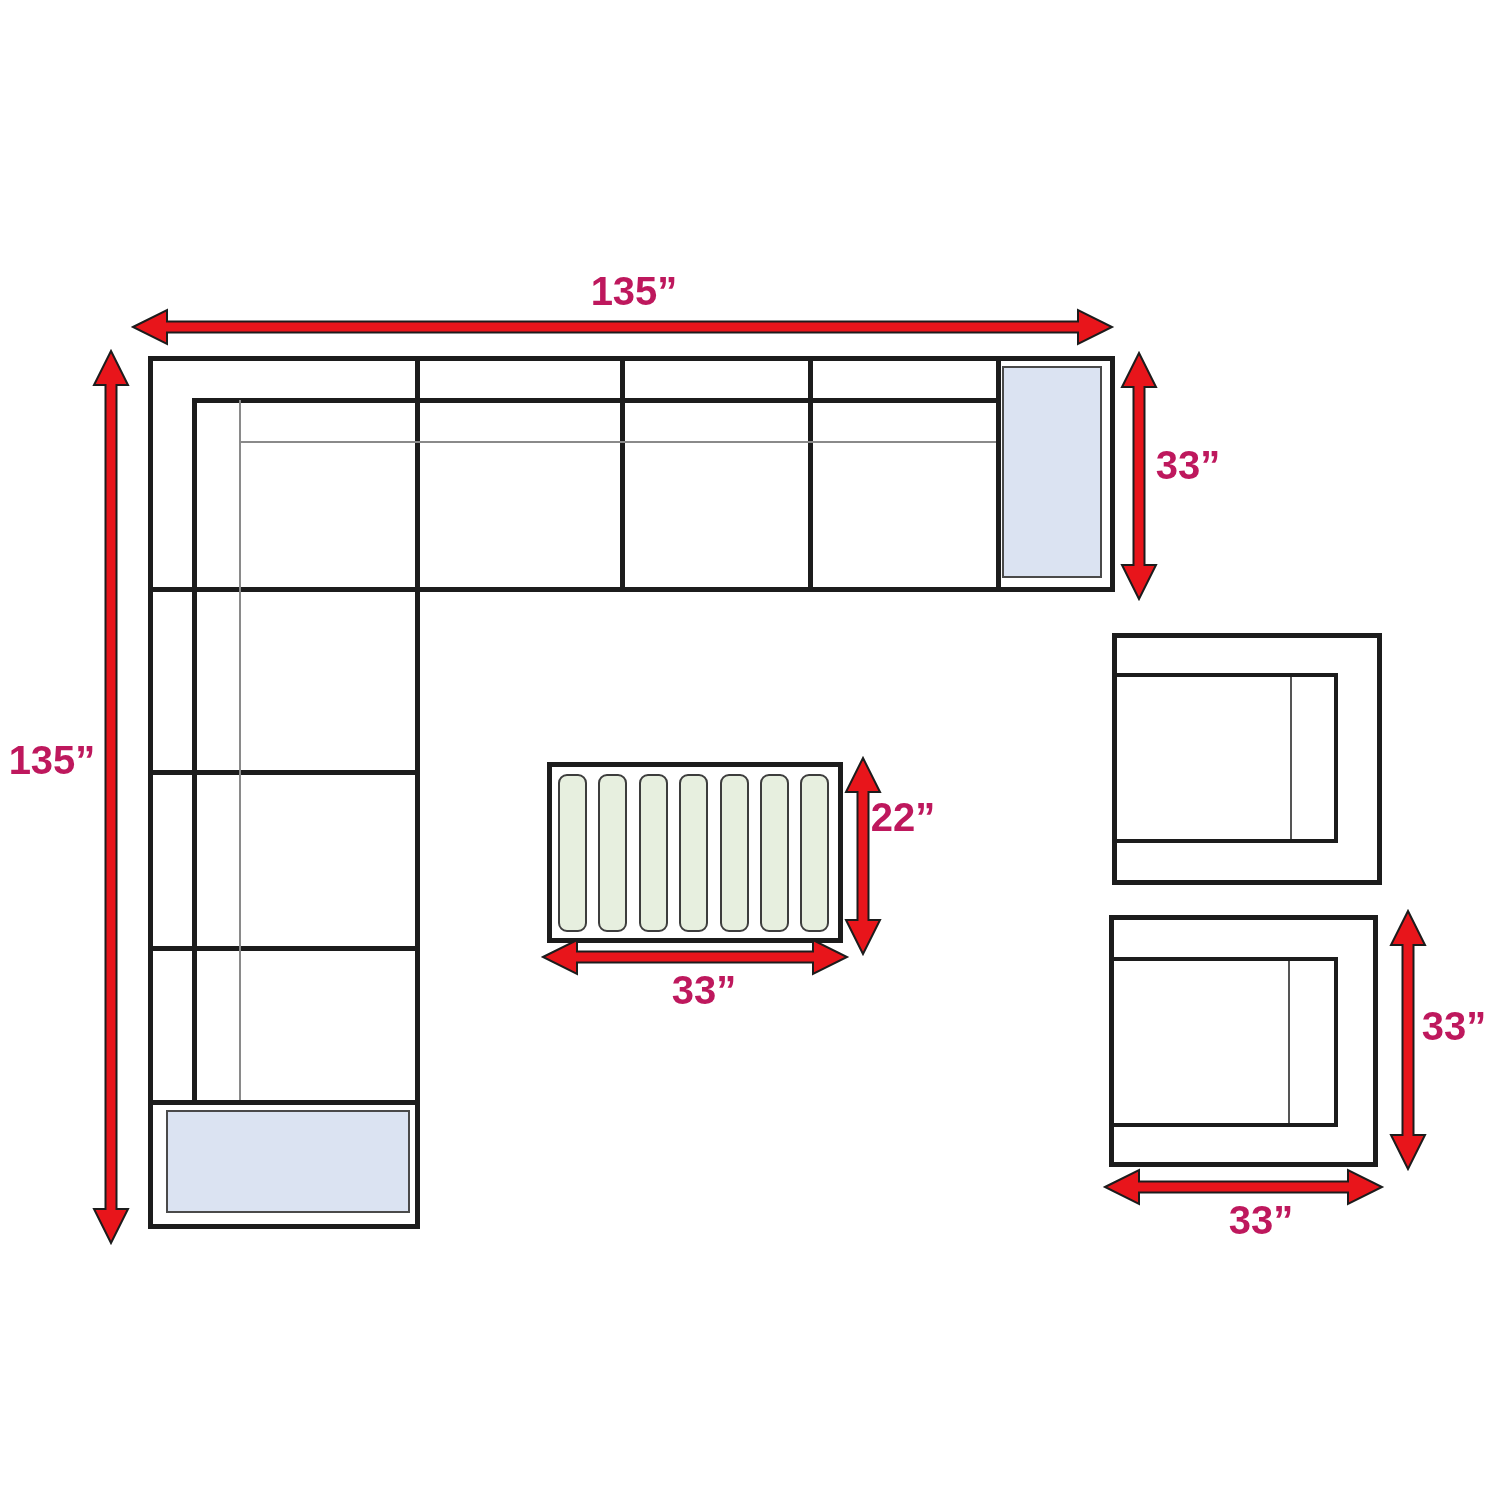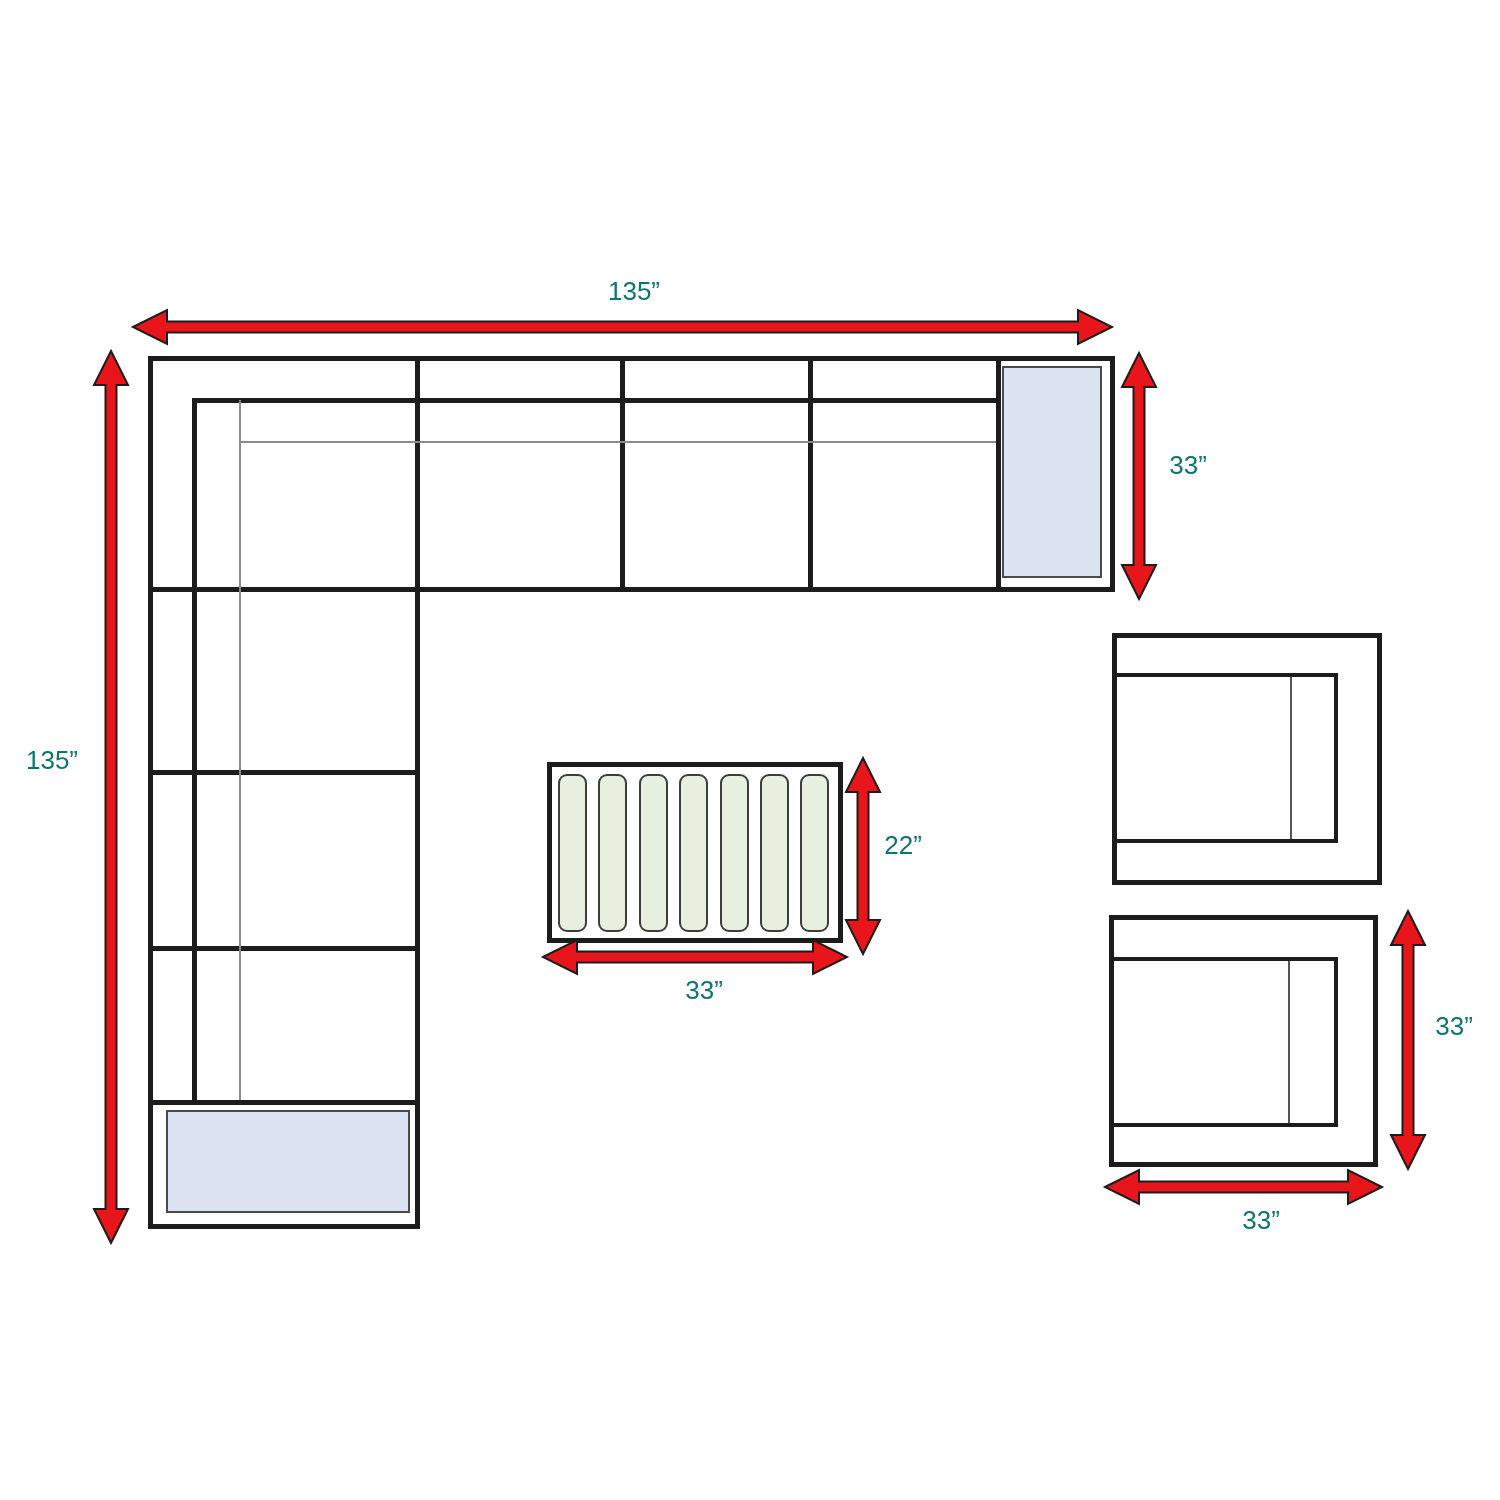--- a/index.html
+++ b/index.html
@@ -8,21 +8,21 @@
     font-family:"Liberation Sans", sans-serif; overflow:hidden;
   }
   .rect  { position:absolute; border:5px solid #1c1c1c; box-sizing:border-box; background:transparent; }
   .seat  { position:absolute; border:4px solid #1c1c1c; box-sizing:border-box; background:transparent; }
   .line  { position:absolute; background:#1c1c1c; }
   .thin  { position:absolute; background:#8a8a8a; }
   .bluebox { position:absolute; background:#dbe3f2; border:2px solid #4a4a4a; box-sizing:border-box; }
   .slat  { position:absolute; background:#e7efdf; border:2px solid #3d3d3d; border-radius:9px; box-sizing:border-box; }
   .dim-label {
     position:absolute; transform:translate(-50%,-50%);
-    color:#0f766e; font-weight:400; font-size:26px; font-style:normal;
+    color:#be185d; font-weight:700; font-size:40px; font-style:normal;
     white-space:nowrap; letter-spacing:0px;
   }
   svg.arrow { position:absolute; overflow:visible; display:block; }
   svg.arrow polygon { fill:#e8151b; stroke:#1c1c1c; stroke-width:2; stroke-linejoin:miter; }
 </style>
 </head>
 <body>
 
 <div id="canvas">
 
@@ -96,18 +96,18 @@
     <polygon points="18,0 35,34 23.5,34 23.5,224 35,224 18,258 1,224 12.5,224 12.5,34 1,34"></polygon>
   </svg>
 
   <svg class="arrow" style="left:1105px; top:1169px;" width="277" height="36" viewBox="0 0 277 36">
     <polygon points="0,18 34,1 34,12.5 243,12.5 243,1 277,18 243,35 243,23.5 34,23.5 34,35"></polygon>
   </svg>
 
   <div class="dim-label" style="left:634px; top:291px;">135”</div>
   <div class="dim-label" style="left:52px; top:760px;">135”</div>
   <div class="dim-label" style="left:1188px; top:465px;">33”</div>
-  <div class="dim-label" style="left:903px; top:845px;">22”</div>
+  <div class="dim-label" style="left:903px; top:817px;">22”</div>
   <div class="dim-label" style="left:704px; top:990px;">33”</div>
   <div class="dim-label" style="left:1454px; top:1026px;">33”</div>
   <div class="dim-label" style="left:1261px; top:1220px;">33”</div>
 
 </div>
 
 </body></html>

